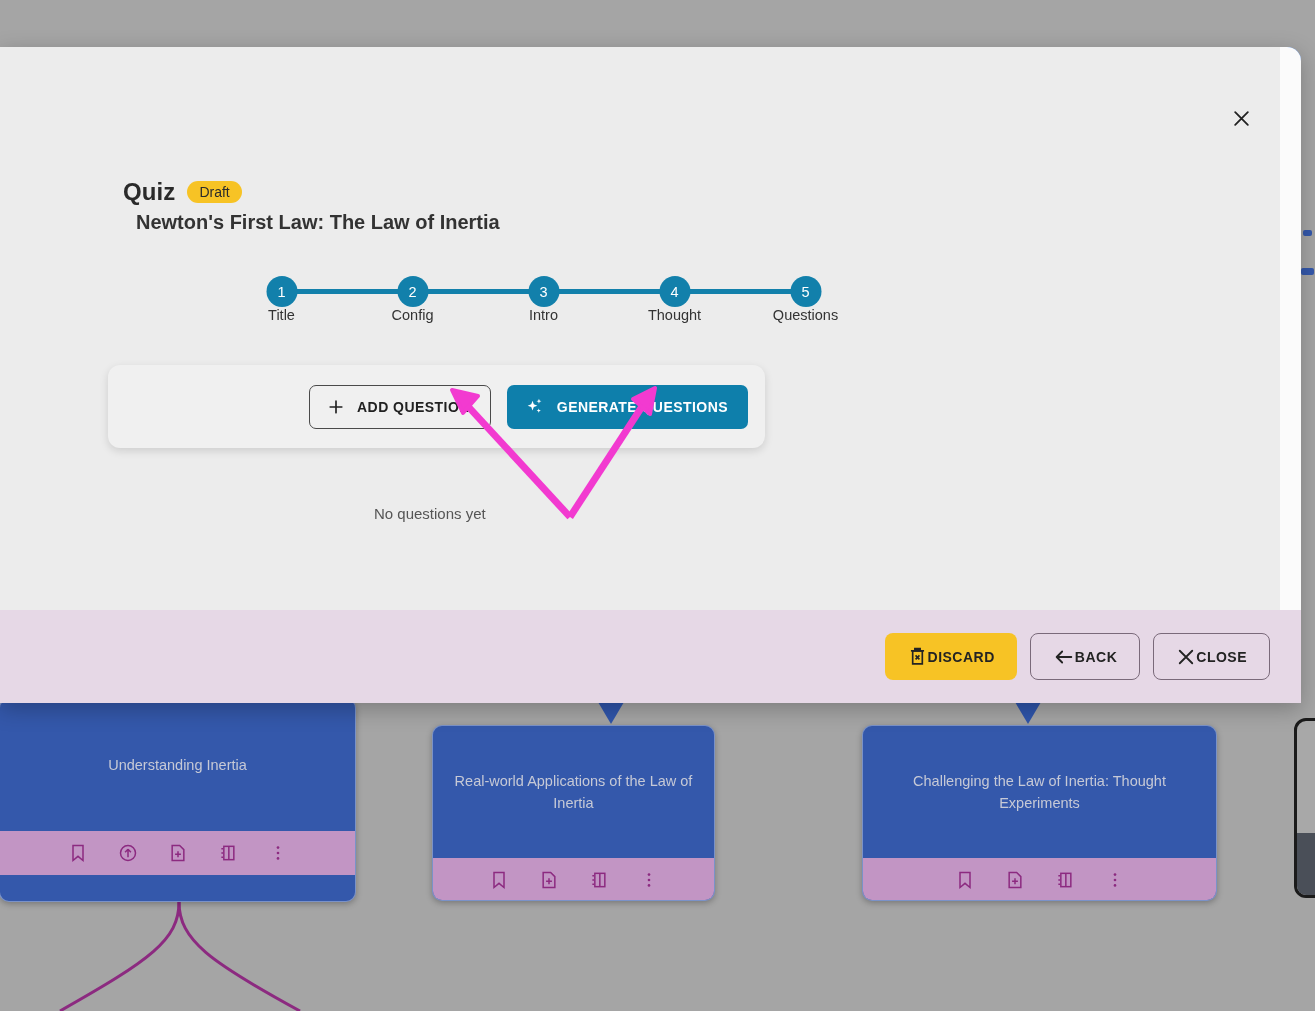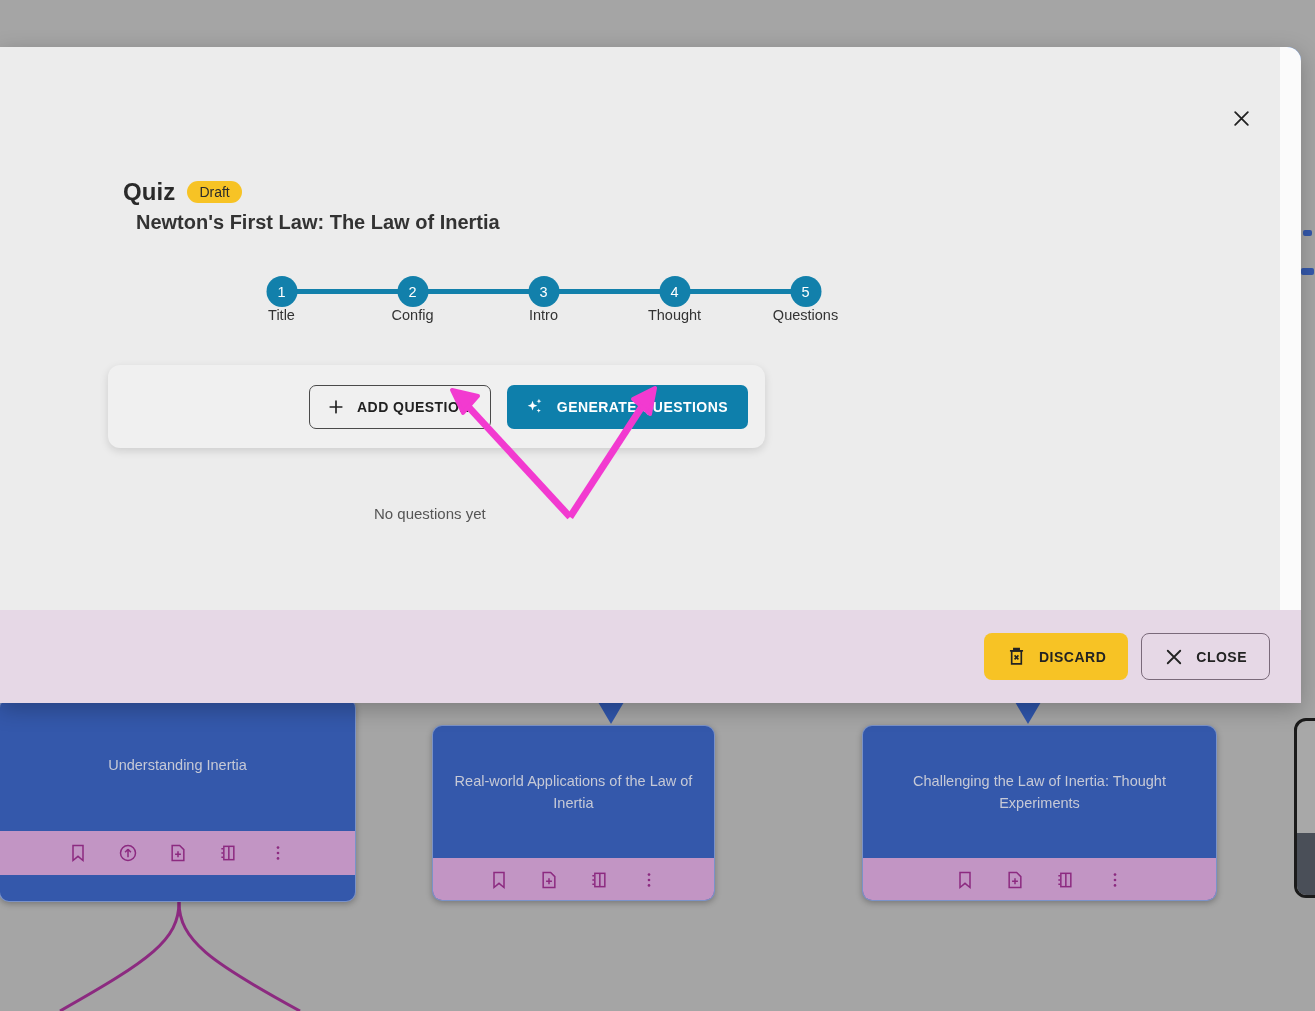--- a/index.html
+++ b/index.html
@@ -160,21 +160,21 @@
   .annot { position: absolute; left: 0; top: 0; pointer-events: none; }
 
   
   .modal-footer {
     position: absolute; left: 0; right: 0; bottom: 0; height: 93px;
     background: #e6d8e6;
     display: flex; align-items: center; justify-content: flex-end;
     gap: 13px; padding-right: 31px;
   }
   .fbtn {
-    display: inline-flex; align-items: center; gap: 12px;
+    display: inline-flex; align-items: center; gap: 0;
     height: 47px; border-radius: 8px;
     font-size: 14px; font-weight: bold; letter-spacing: .5px;
     cursor: pointer; user-select: none; padding: 0 22px;
   }
   .fbtn-discard { background: #f7c325; color: #232323; border: none; }
   .fbtn-ghost { background: transparent; color: #232323; border: 1px solid #7a6a7a; }
 </style>
 </head>
 <body>
 
@@ -350,20 +350,26 @@
       <div class="fbtn fbtn-discard">
         <svg width="21" height="21" viewBox="0 0 24 24" fill="none" stroke="#232323" stroke-width="1.9">
           <path d="M9 3h6v2H9z"></path>
             <path d="M4.5 5.5h15"></path>
             <path d="M6.5 5.5h11v15h-11z"></path>
           <path d="M9.8 10.8l4.4 4.4M14.2 10.8l-4.4 4.4"></path>
         </svg>
         <span>DISCARD</span>
       </div>
       <div class="fbtn fbtn-ghost">
+        <svg width="22" height="22" viewBox="0 0 24 24" fill="none" stroke="#232323" stroke-width="2" stroke-linecap="round" stroke-linejoin="round">
+            <path d="M20 12H4M10 6l-6 6 6 6"></path>
+          </svg>
+        <span>BACK</span>
+      </div>
+      <div class="fbtn fbtn-ghost">
         <svg width="20" height="20" viewBox="0 0 24 24" stroke="#232323" stroke-width="2.2" stroke-linecap="round">
             <path d="M4.5 4.5 L19.5 19.5 M19.5 4.5 L4.5 19.5"></path>
           </svg>
         <span>CLOSE</span>
       </div>
     </div>
 
   </div>
 </div>
 

